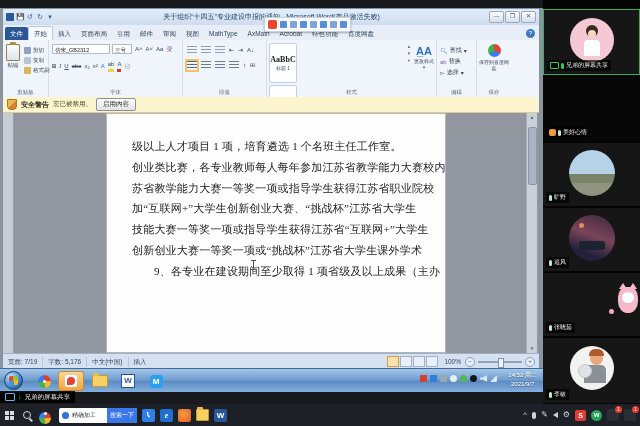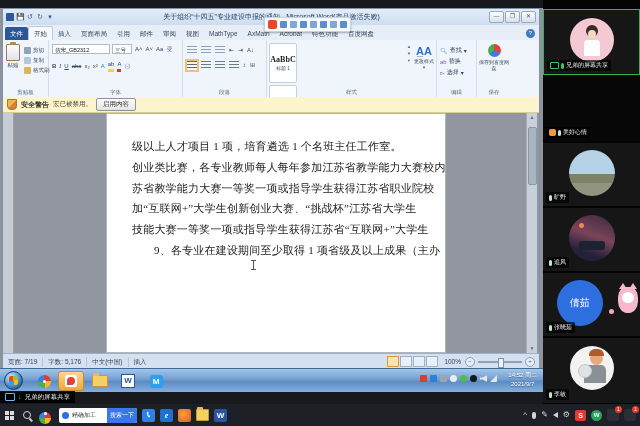--- a/index.html
+++ b/index.html
@@ -331,20 +331,21 @@
         </div>
 
         <div class="docarea">
           <div class="navstrip"></div>
           <div class="page">
             <div class="dline">级以上人才项目 1 项，培育遴选 1 个名班主任工作室。</div>
             <div class="dline">创业类比赛，各专业教师每人每年参加江苏省教学能力大赛校内</div>
             <div class="dline">苏省教学能力大赛一等奖一项或指导学生获得江苏省职业院校</div>
             <div class="dline">加“互联网+”大学生创新创业大赛、“挑战杯”江苏省大学生</div>
             <div class="dline">技能大赛一等奖一项或指导学生获得江苏省“互联网+”大学生</div>
+            <div class="dline">创新创业大赛一等奖一项或“挑战杯”江苏省大学生课外学术</div>
             <div class="dline ind">9、各专业在建设期间至少取得 1 项省级及以上成果（主办</div>
             <div class="caret"></div>
           </div>
           <div class="vscroll">
             <div class="varrow" style="top:0;">▲</div>
             <div class="vthumb"></div>
             <div class="varrow" style="bottom:0;">▼</div>
           </div>
         </div>
 
@@ -458,23 +459,20 @@
         <div style="position:absolute;left:10px;top:8px;width:5px;height:5px;border-radius:50%;background:#e8875a;"></div>
         <div style="position:absolute;left:10px;top:26px;width:26px;height:9px;border-radius:3px;background:#1b2232;"></div>
       </div>
       <div class="nlabel">
         <span class="micT"></span>
         <span>追风</span>
       </div>
     </div>
 
     <div class="tile" style="top:273px;height:63px;">
-      <div class="avat" style="left:38%;top:7px;width:46px;height:46px;background:#2e6fe0;display:flex;align-items:center;justify-content:center;color:#fff;font-size:10px;">
-        <span>倩茹</span>
-      </div>
       <div style="position:absolute;right:2px;top:14px;width:20px;height:26px;background:#f7b8cc;border-radius:40% 40% 45% 45%;">
         <div style="position:absolute;left:1px;top:-4px;width:0;height:0;border-left:4px solid transparent;border-right:4px solid transparent;border-bottom:6px solid #f7b8cc;"></div>
         <div style="position:absolute;right:1px;top:-4px;width:0;height:0;border-left:4px solid transparent;border-right:4px solid transparent;border-bottom:6px solid #f7b8cc;"></div>
         <div style="position:absolute;left:4px;top:5px;width:12px;height:11px;border-radius:50%;background:#fff;"></div>
       </div>
       <div style="position:absolute;right:26px;top:36px;width:5px;height:5px;border-radius:50%;background:#f3a9c0;"></div>
       <div class="nlabel">
         <span class="micT"></span>
         <span>张晓茹</span>
       </div>

